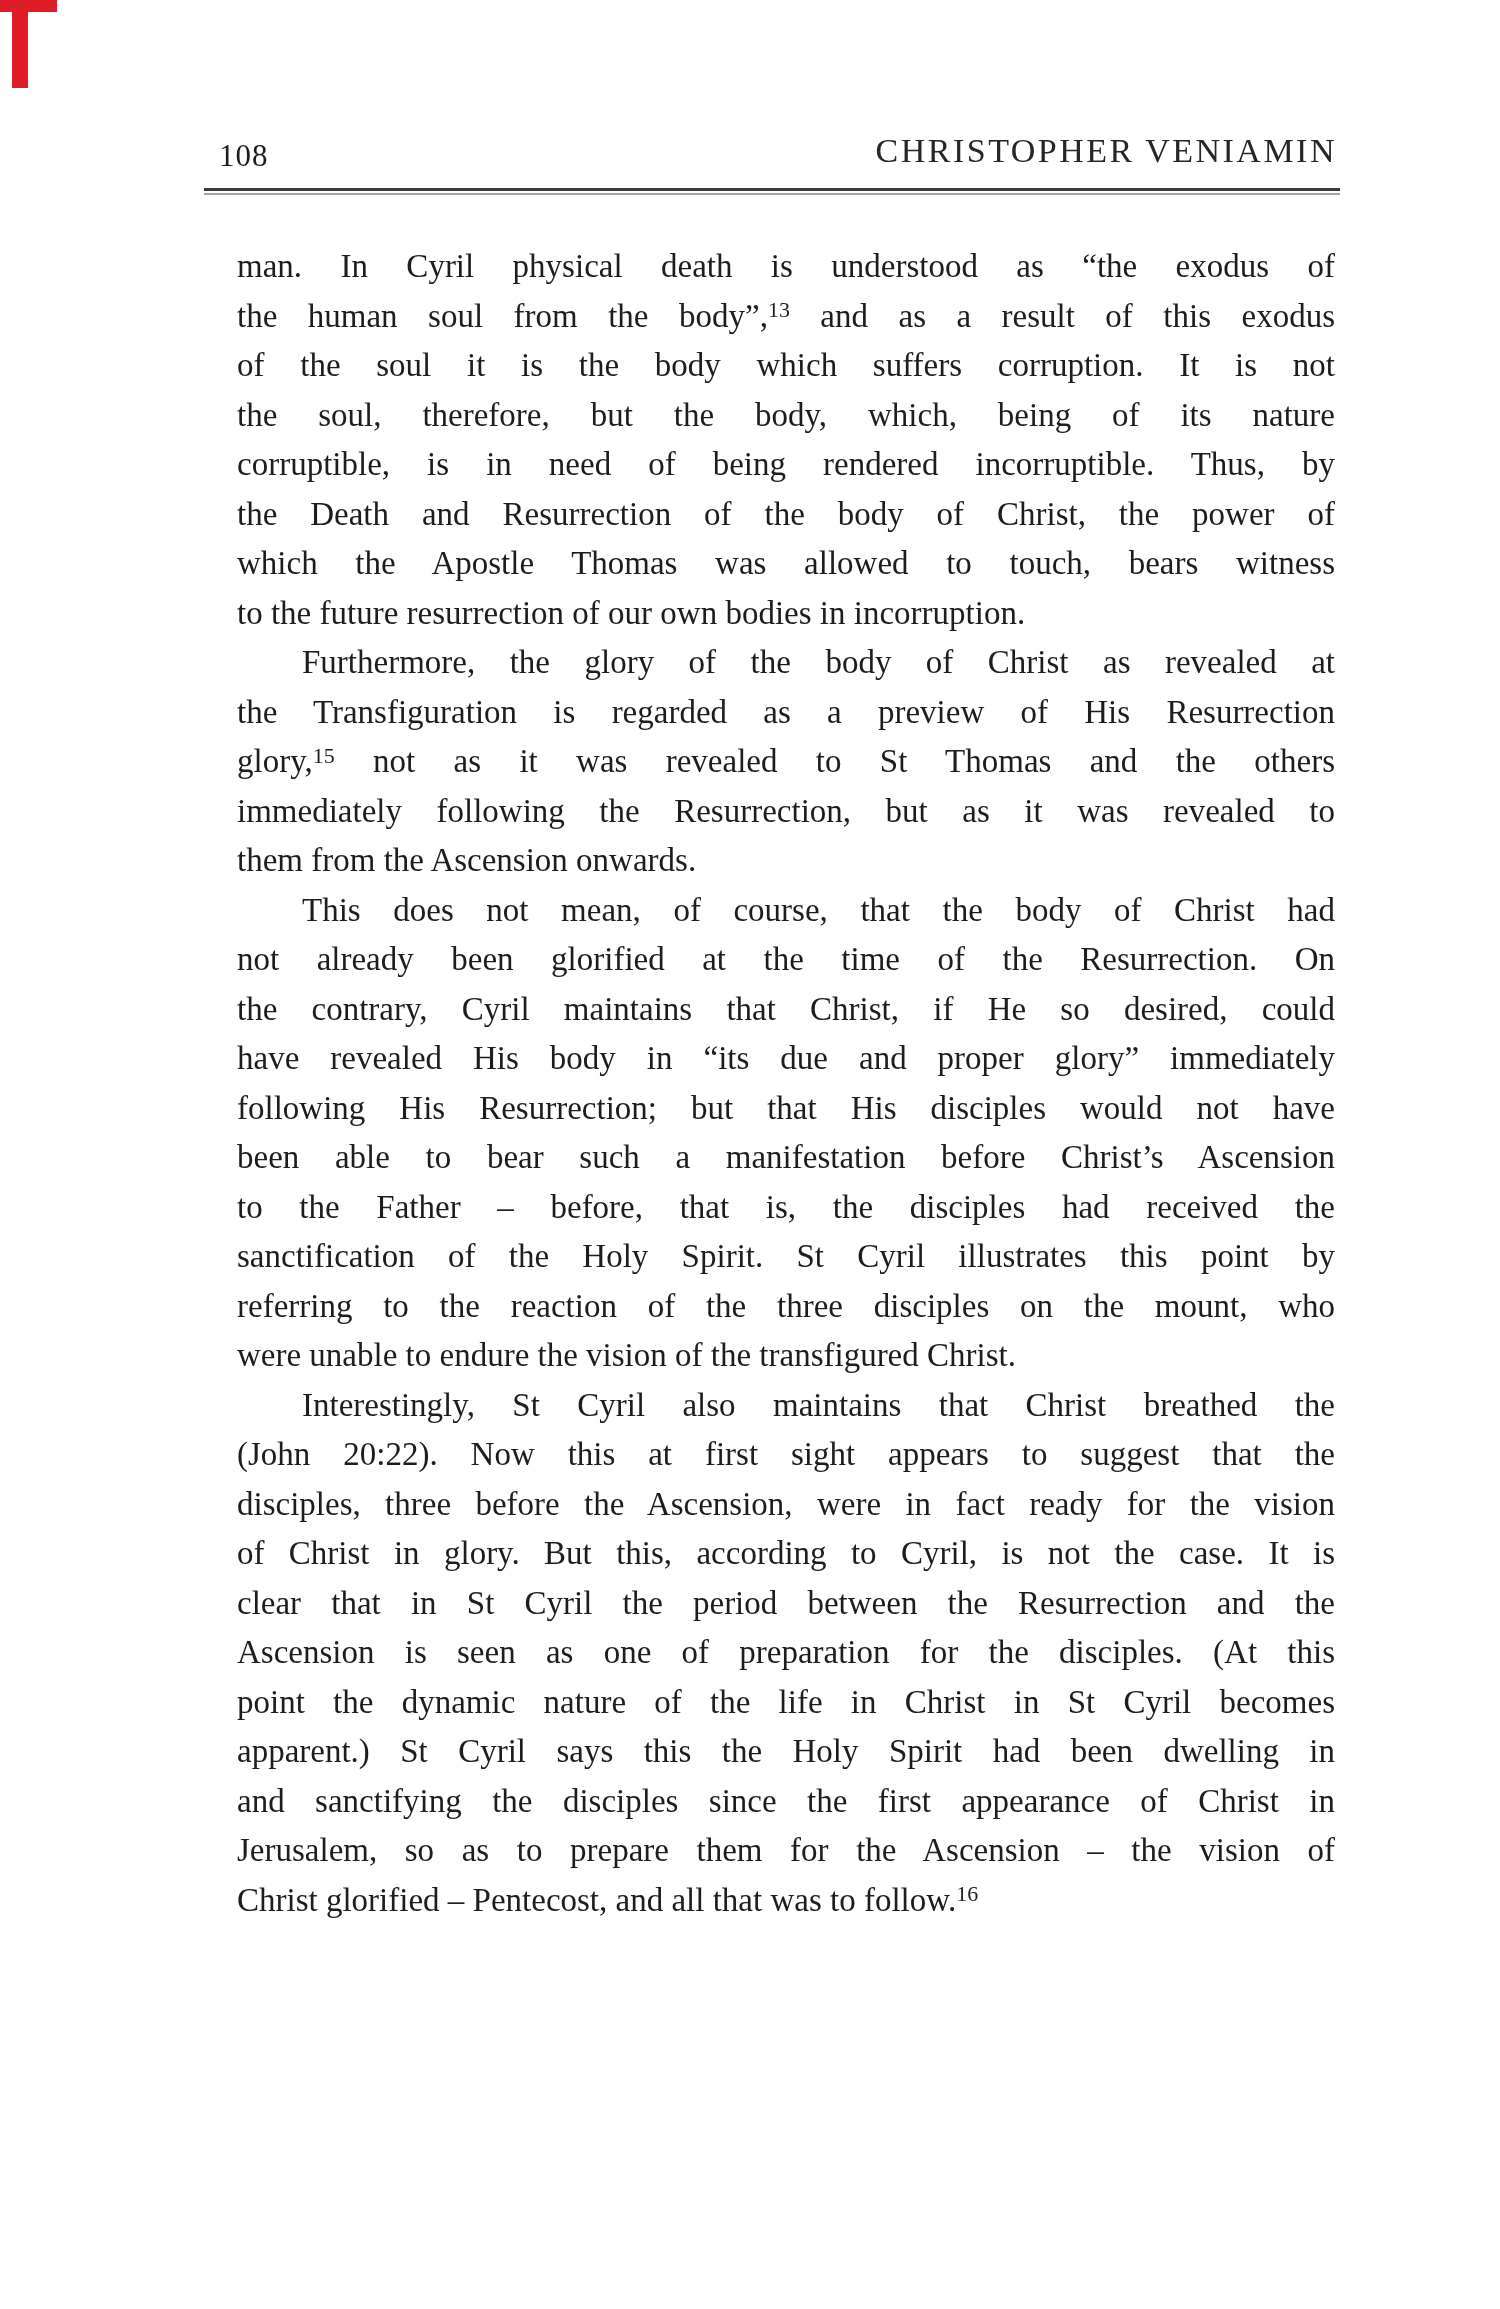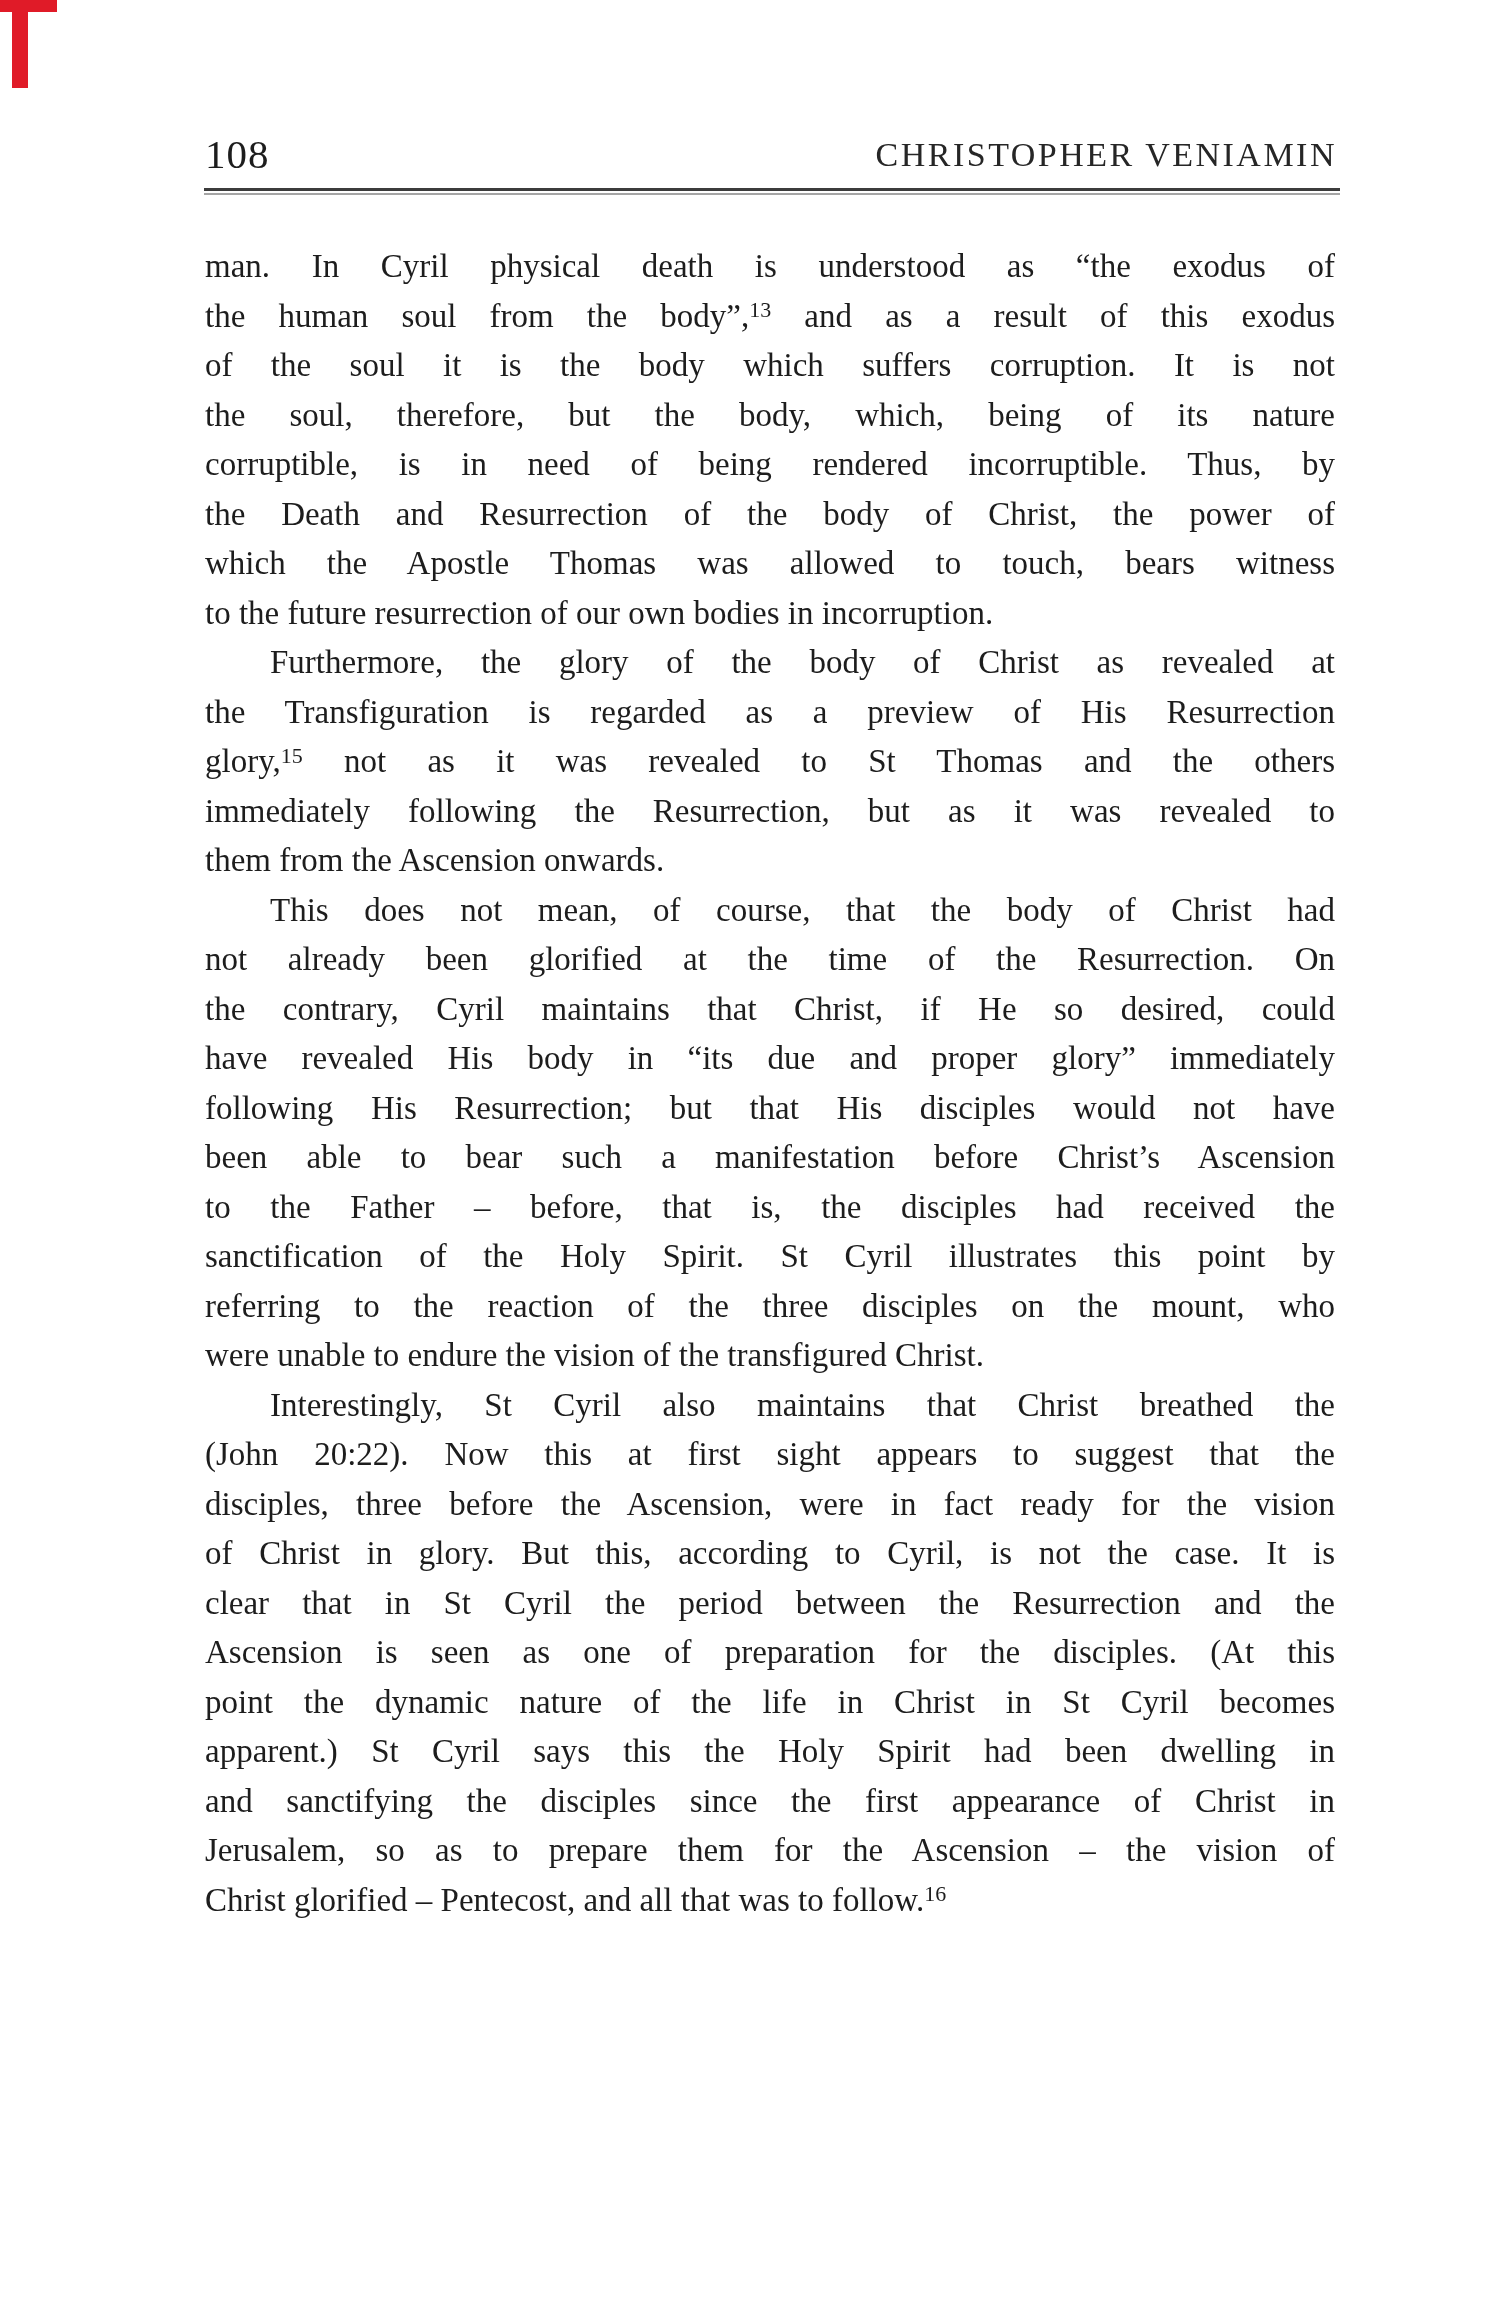--- a/index.html
+++ b/index.html
@@ -16,45 +16,46 @@
   .header {
     position: absolute;
     left: 205px;
     top: 134px;
     width: 1132px;
     display: flex;
     justify-content: space-between;
     align-items: flex-end;
   }
   .pagenum {
-    font-size: 41px;
+    font-size: 31px;
     line-height: 1;
     letter-spacing: 1px;
     color: var(--ink, #1d1d1d);
+    margin-left: 14px;
   }
   .runhead {
     font-size: 34px;
     line-height: 1;
     letter-spacing: 2.5px;
     color: #262626;
     padding-bottom: 3px;
   }
   .rules { position: absolute; left: 204px; top: 188px; width: 1136px; }
   .rule-dark  { height: 3px; background: var(--rule-dark, #3c3c3c); }
   .rule-light { height: 2px; background: var(--rule-light, #a5a5a5); margin-top: 2px; }
   .bodytext {
     position: absolute;
     left: 205px;
     top: 242px;
     width: 1130px;
     font-size: 33px;
     line-height: 49.5px;
     color: var(--ink, #1d1d1d);
   }
-  .line { text-align: justify; text-align-last: justify; }
+  .line { text-align: justify; text-align-last: justify; margin-left: 32px; }
   .line.end { text-align-last: left; }
   .line.indent { text-indent: 65px; }
   .line sup {
     font-size: 22px;
     line-height: 0;
     vertical-align: baseline;
     position: relative;
     top: -0.42em;
   }
 </style>

